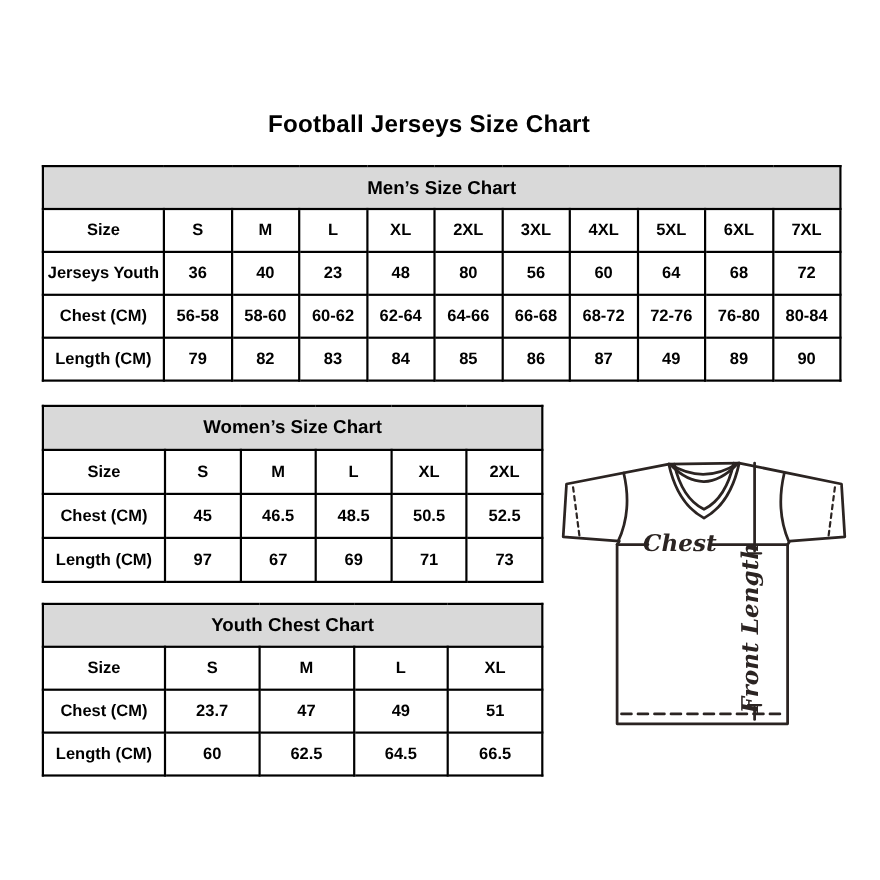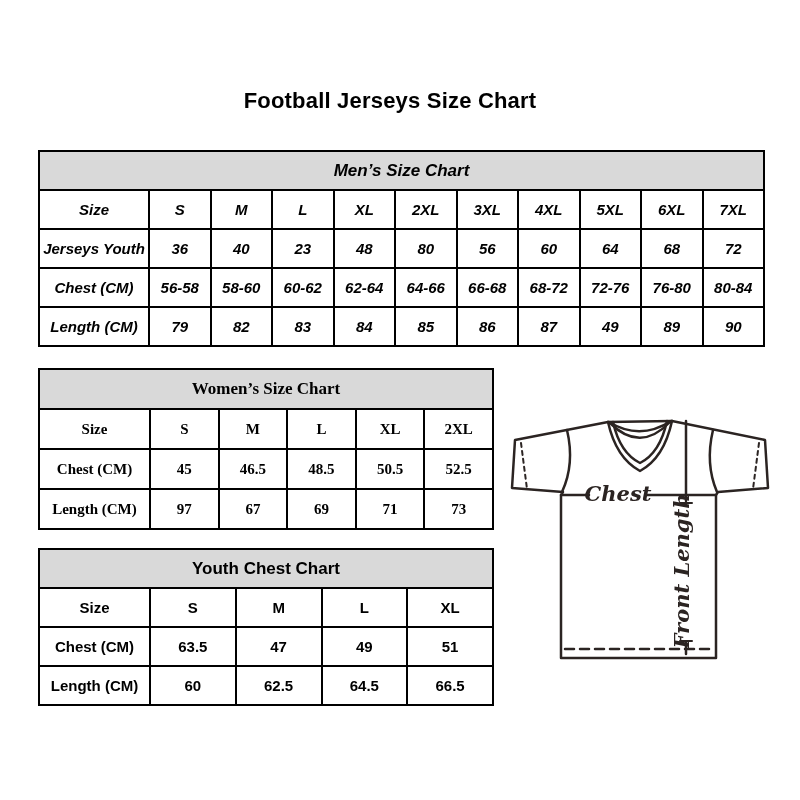--- a/index.html
+++ b/index.html
@@ -1,28 +1,28 @@
 <!DOCTYPE html>
 <html><head>
 <meta charset="utf-8">
 <style>
   html,body{margin:0;padding:0;background:#ffffff;}
   .canvas{position:relative;width:800px;height:800px;background:#ffffff;overflow:hidden;
           font-family:"Liberation Sans",sans-serif;color:#000;}
-  .page-title{position:absolute;left:0;top:88px;width:780px;text-align:center;
+  .page-title{position:absolute;left:0;top:100px;width:780px;text-align:center;
               font-size:22px;font-weight:bold;letter-spacing:0.2px;}
   table.sizes{position:absolute;border-collapse:collapse;table-layout:fixed;
               background:#fff;}
   table.sizes td{border:2px solid #000;text-align:center;vertical-align:middle;
                  font-weight:bold;font-size:15px;padding:0;overflow:hidden;}
   table.sizes td.hdr{background:#d9d9d9;font-size:17px;height:38px;}
   #men-table{left:38px;top:150px;width:727px;}
-  #men-table td{height:37px;font-style:italic;}
+  #men-table td{height:37px;}
   #women-table{left:38px;top:368px;width:456px;}
-  #women-table td{height:38px;font-family:Liberation Serif, serif;}
+  #women-table td{height:38px;}
   #youth-table{left:38px;top:548px;width:456px;}
   #youth-table td{height:37px;}
   .jersey-wrap{position:absolute;left:505px;top:396px;width:290px;height:272px;}
   .jersey-wrap svg{display:block;width:100%;height:100%;}
   .meas-label{font-family:"DejaVu Serif",serif;font-style:italic;font-weight:bold;
               font-size:21px;fill:#2b2422;}
 </style>
 </head>
 <body>
 
@@ -157,21 +157,21 @@
     </tr>
     <tr>
       <td>Size</td>
       <td>S</td>
       <td>M</td>
       <td>L</td>
       <td>XL</td>
     </tr>
     <tr>
       <td>Chest (CM)</td>
-      <td>63.5</td>
+      <td>23.7</td>
       <td>47</td>
       <td>49</td>
       <td>51</td>
     </tr>
     <tr>
       <td>Length (CM)</td>
       <td>60</td>
       <td>62.5</td>
       <td>64.5</td>
       <td>66.5</td>

